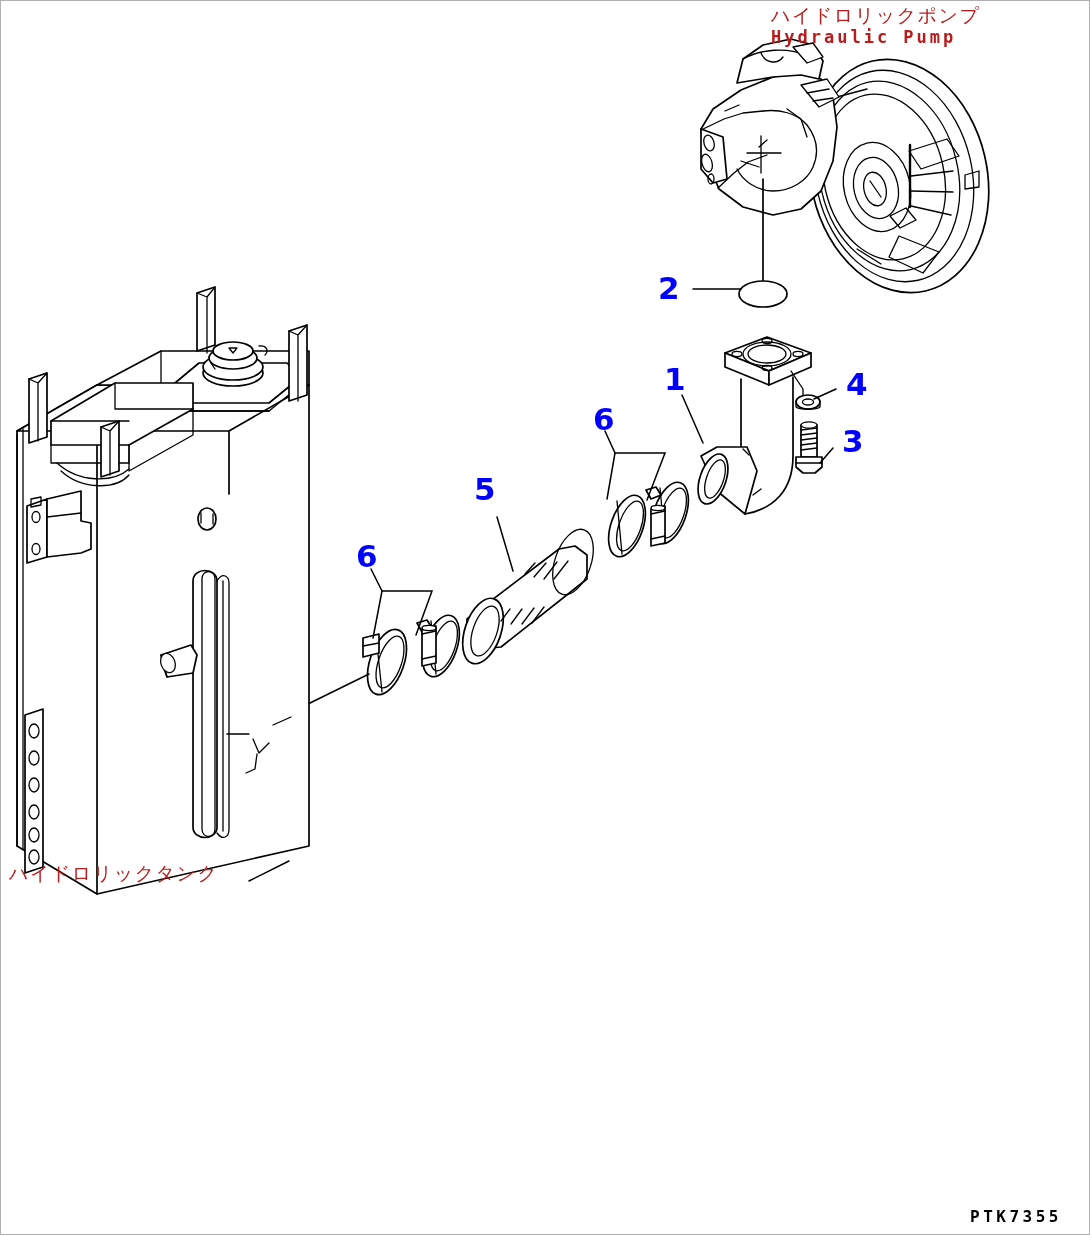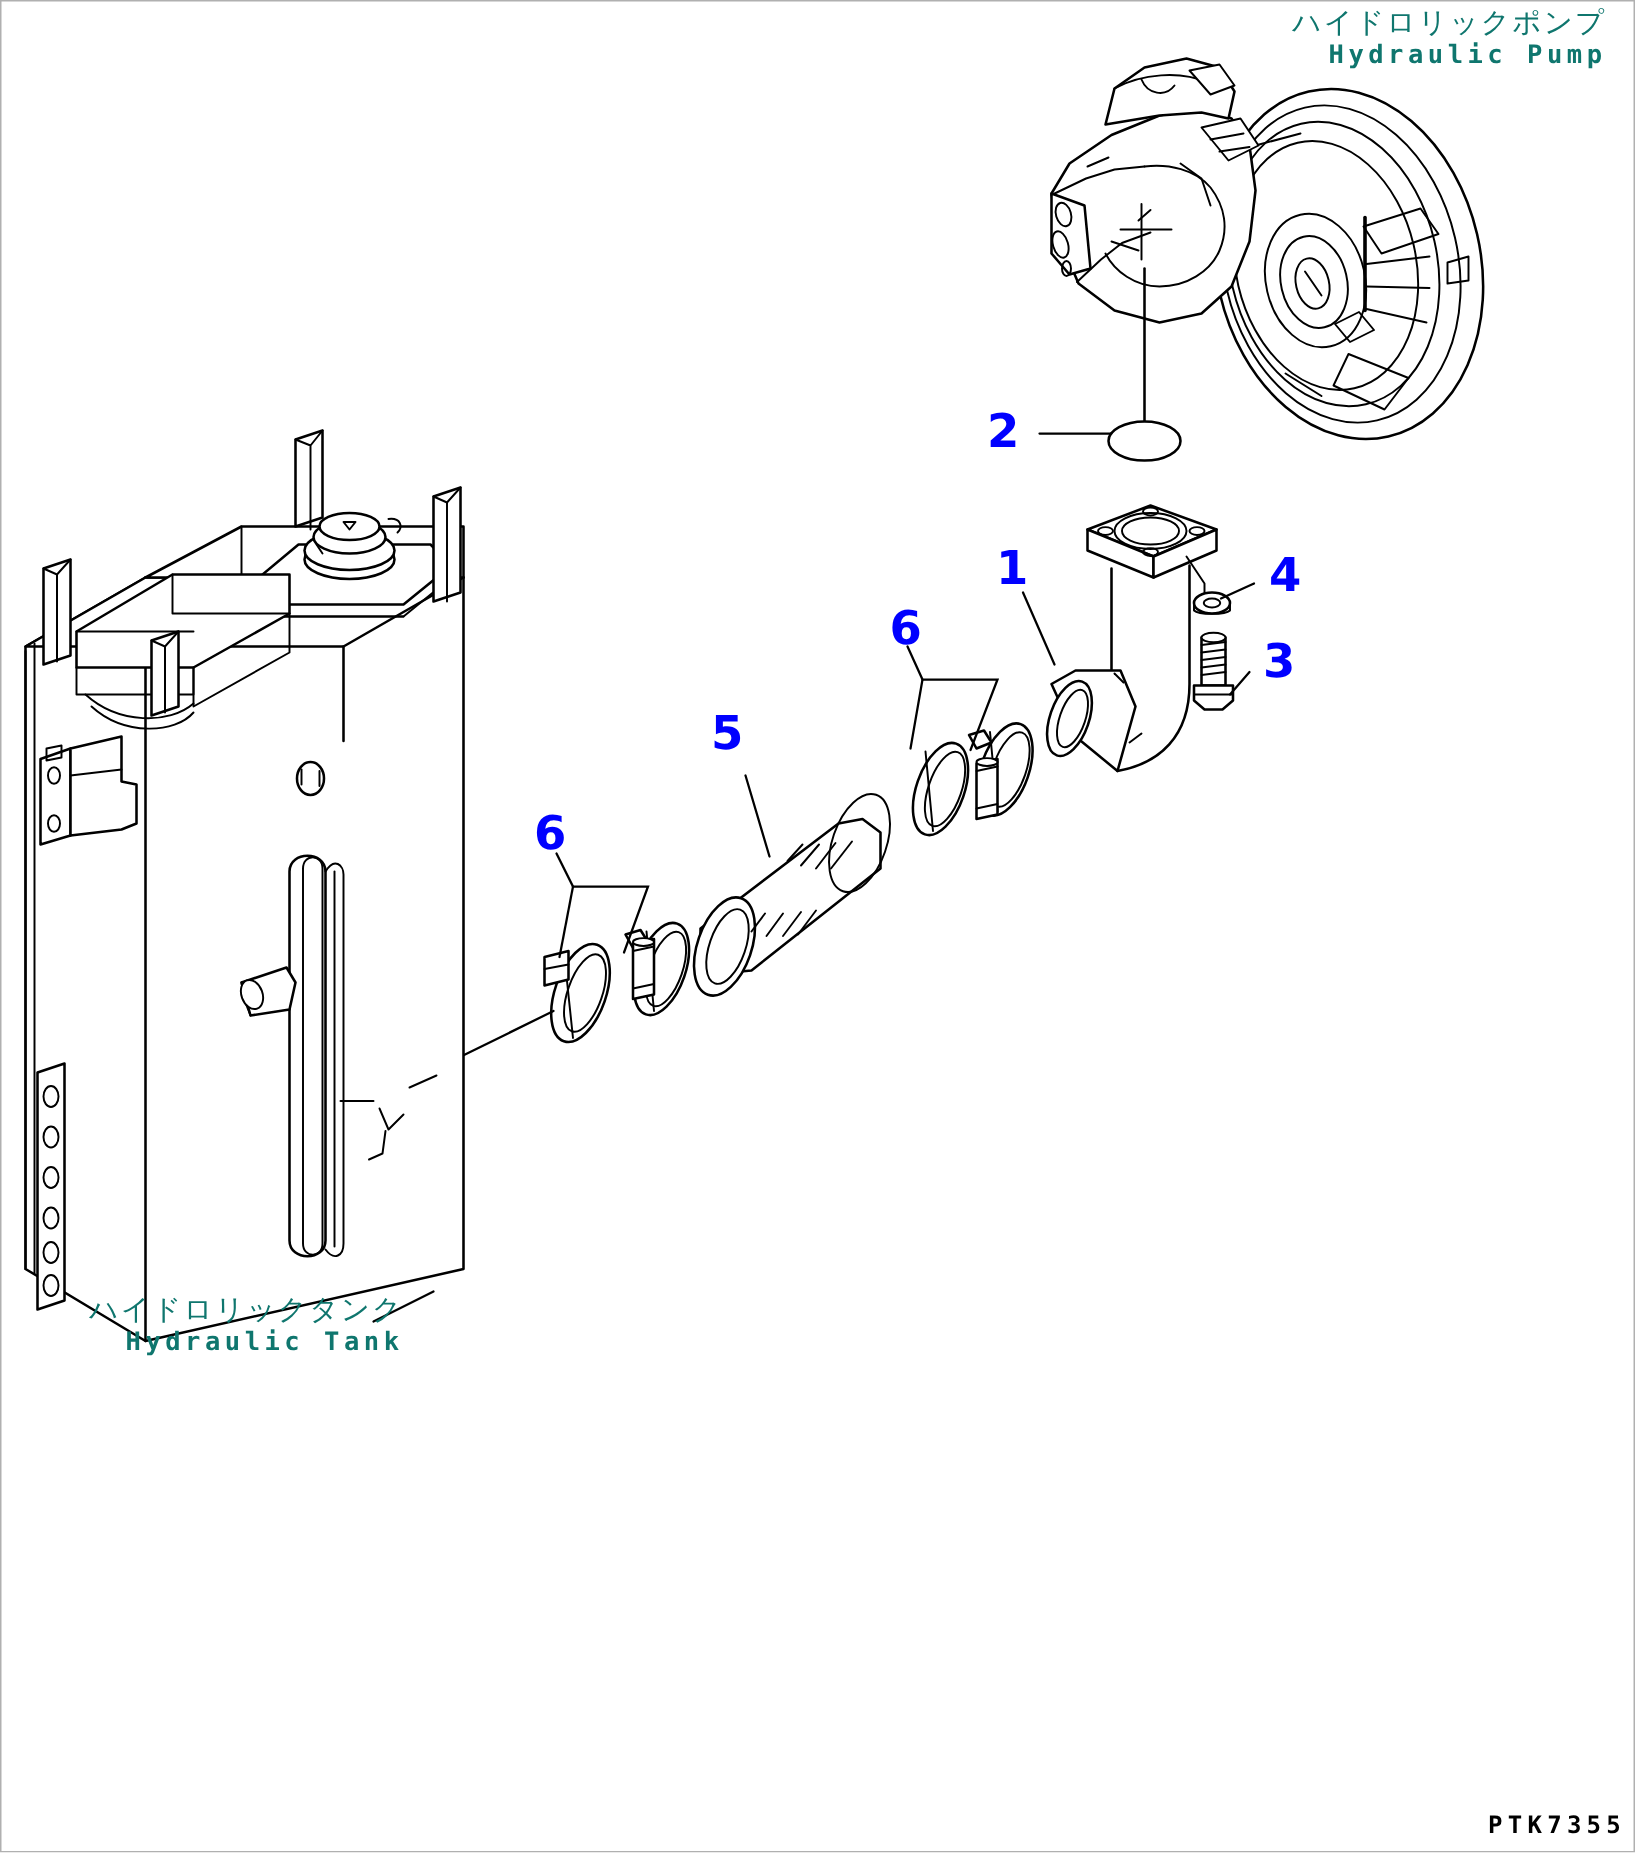--- a/index.html
+++ b/index.html
@@ -32,41 +32,41 @@
     color: #0000ff;
     font-family: "DejaVu Sans", sans-serif;
     font-weight: bold;
     font-size: 31px;
     line-height: 1;
     letter-spacing: 0px;
     user-select: none;
   }
   .label-block {
     position: absolute;
-    text-align: right;
+    text-align: left;
     white-space: nowrap;
-    color: #0f766e;
+    color: #b91c1c;
     user-select: none;
   }
   .label-jp {
     font-family: "DejaVu Sans", sans-serif;
     font-size: 19px;
     letter-spacing: 1.5px;
     line-height: 1.15;
   }
   .label-en {
     font-family: "DejaVu Sans Mono", monospace;
     font-size: 17px;
     font-weight: bold;
     letter-spacing: 3px;
     line-height: 1.25;
   }
   #drawing-number {
     position: absolute;
-    right: 5px;
+    right: 27px;
     bottom: 8px;
     font-family: "DejaVu Sans Mono", monospace;
     font-size: 16px;
     font-weight: bold;
     letter-spacing: 3.5px;
     color: #000000;
     user-select: none;
   }
 </style>
 </head>
@@ -363,18 +363,17 @@
   <div class="callout" style="left:355px; top:540px;">6</div>
   <div class="callout" style="left:592px; top:403px;">6</div>
 
   <div class="label-block" style="left:770px; top:4px; width:300px;">
     <div class="label-jp">ハイドロリックポンプ</div>
     <div class="label-en">Hydraulic Pump</div>
   </div>
 
   <div class="label-block" style="left:8px; top:862px; width:260px;">
     <div class="label-jp">ハイドロリックタンク</div>
-    <div class="label-en">Hydraulic Tank</div>
   </div>
 
   <div id="drawing-number">PTK7355</div>
 
 </div>
 
 </body></html>

